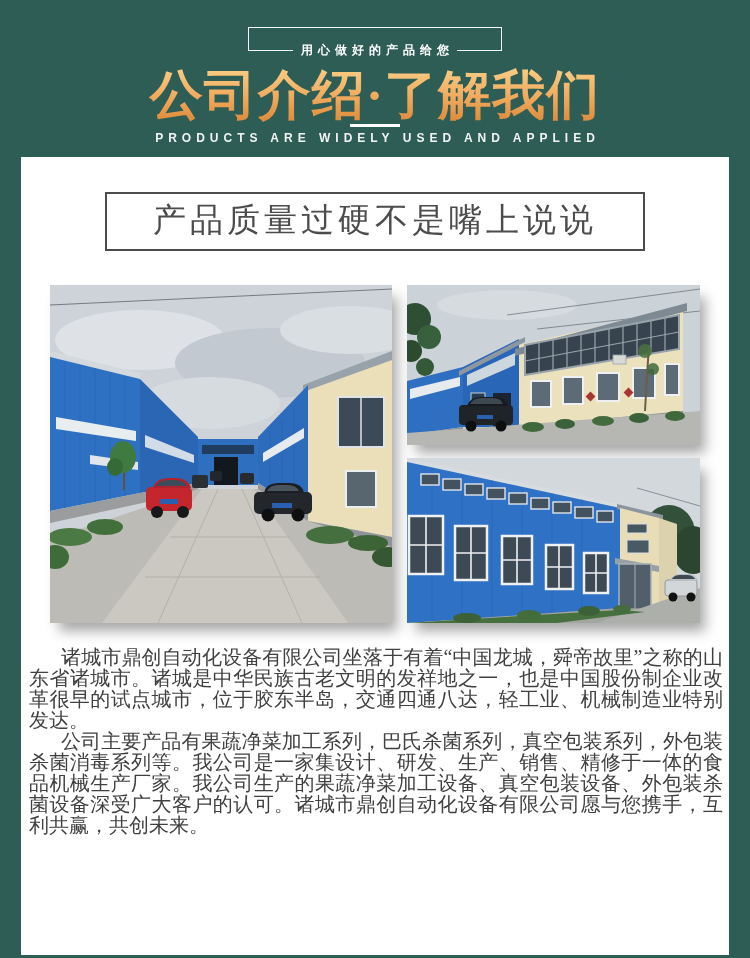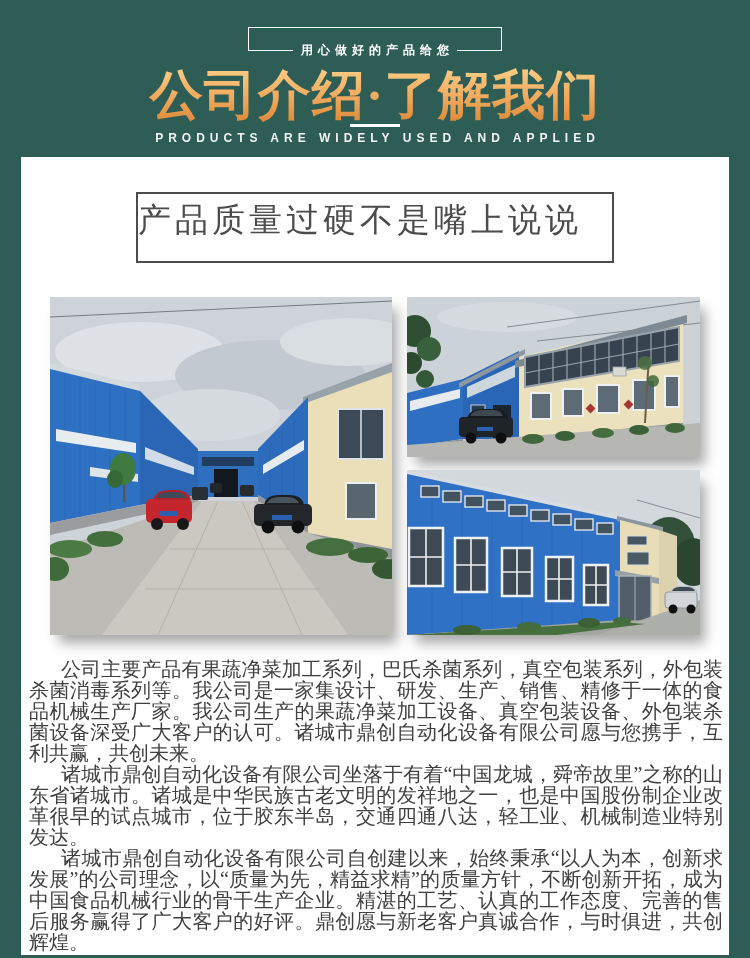--- a/index.html
+++ b/index.html
@@ -72,25 +72,26 @@
   
   .panel {
     margin: 12px 21px 0;
     height: 798px;
     background: #ffffff;
     box-sizing: border-box;
     padding-top: 35px;
   }
 
   .section-box {
-    width: 478px;
+    width: 540px;
     margin: 0 auto;
     border: 2px solid #4c4c4c;
     box-sizing: border-box;
-    padding: 4px 0 18px;
+    text-align: center;
+    padding: 4px 0 6px;
   }
   .section-box-text {
     font-family: "Liberation Serif", serif;
     font-size: 33px;
     letter-spacing: 4px;
     color: #4c4c4c;
     white-space: nowrap;
   }
 
   
@@ -349,18 +350,17 @@
           <path d="M265,121 q2,-4 8,-4 l7,0 q6,0 8,4 z" fill="#3f4a52"></path>
           <circle cx="266" cy="139" r="4.5" fill="#111111"></circle>
           <circle cx="284" cy="139" r="4.5" fill="#111111"></circle>
         </g>
       </svg>
 
     </div>
   </div>
 
   <div class="about">
+    <p>诸城市鼎创自动化设备有限公司坐落于有着“中国龙城，舜帝故里”之称的山东省诸城市。诸城是中华民族古老文明的发祥地之一，也是中国股份制企业改革很早的试点城市，位于胶东半岛，交通四通八达，轻工业、机械制造业特别发达。</p>
     <p>公司主要产品有果蔬净菜加工系列，巴氏杀菌系列，真空包装系列，外包装杀菌消毒系列等。我公司是一家集设计、研发、生产、销售、精修于一体的食品机械生产厂家。我公司生产的果蔬净菜加工设备、真空包装设备、外包装杀菌设备深受广大客户的认可。诸城市鼎创自动化设备有限公司愿与您携手，互利共赢，共创未来。</p>
-    <p>诸城市鼎创自动化设备有限公司坐落于有着“中国龙城，舜帝故里”之称的山东省诸城市。诸城是中华民族古老文明的发祥地之一，也是中国股份制企业改革很早的试点城市，位于胶东半岛，交通四通八达，轻工业、机械制造业特别发达。</p>
-    <p>诸城市鼎创自动化设备有限公司自创建以来，始终秉承“以人为本，创新求发展”的公司理念，以“质量为先，精益求精”的质量方针，不断创新开拓，成为中国食品机械行业的骨干生产企业。精湛的工艺、认真的工作态度、完善的售后服务赢得了广大客户的好评。鼎创愿与新老客户真诚合作，与时俱进，共创辉煌。</p>
   </div>
 
 </div>
 
 </body></html>

